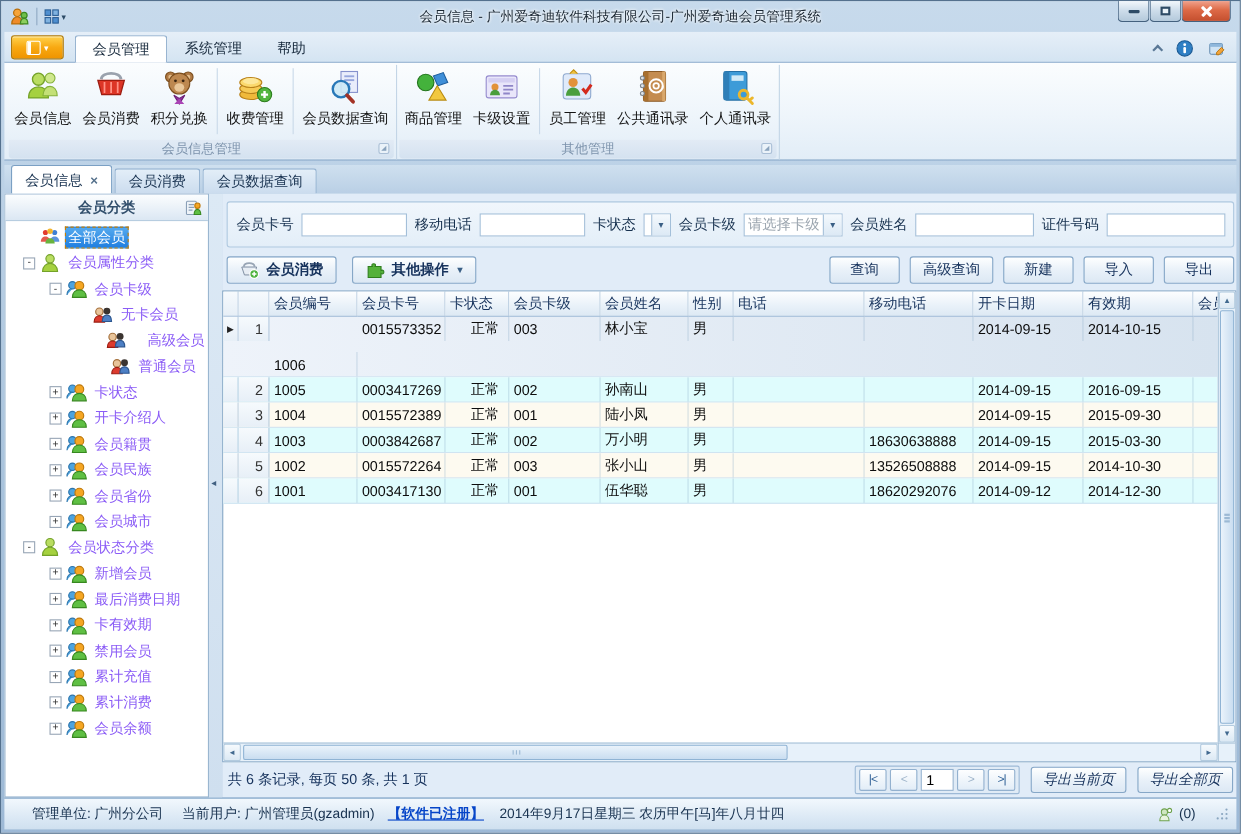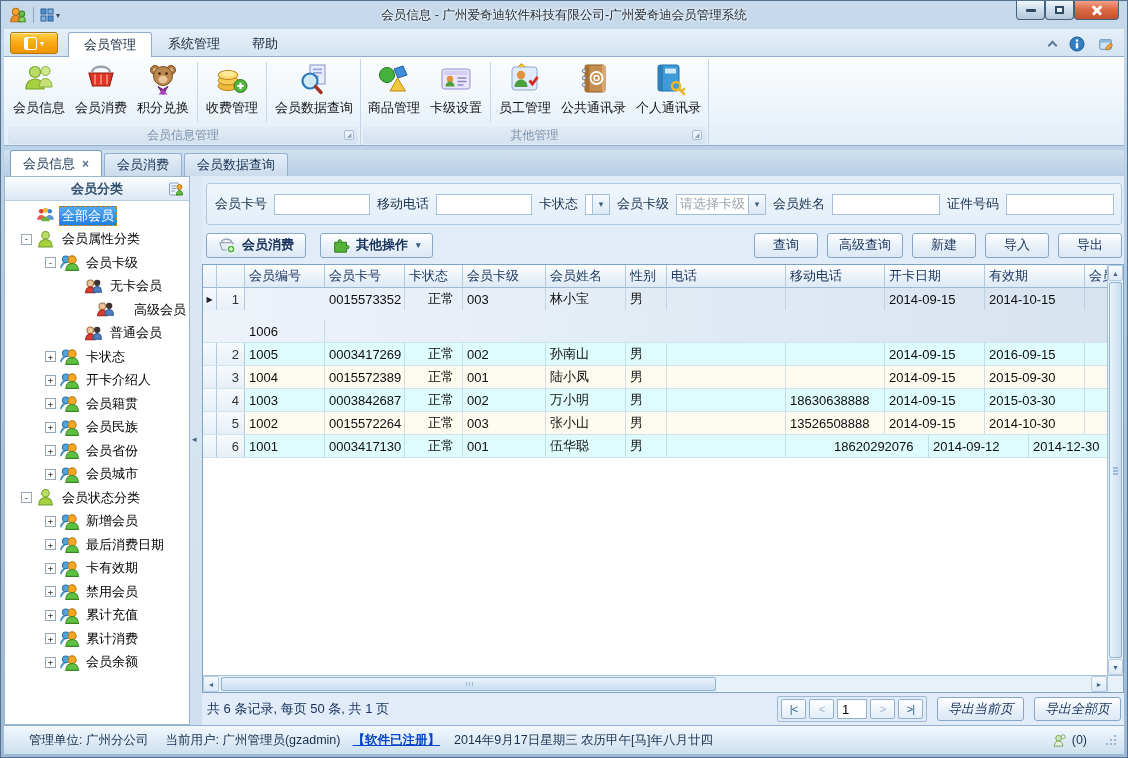--- a/index.html
+++ b/index.html
@@ -84,21 +84,21 @@
     display:flex; align-items:center; position:relative; }
   .side-head-title { flex:1; text-align:center; font-size:13px; font-weight:bold; color:#33506d; }
   .side-head-ic { position:absolute; right:5px; width:16px; height:16px; display:inline-flex; }
   .tree { flex:1; overflow:hidden; padding-top:3px; }
   .trow { height:23.5px; display:flex; align-items:center; gap:3px; white-space:nowrap; }
   .tglyph { width:11px; height:11px; flex:0 0 11px; border:1px solid #98a6b6; background:#fff;
     font:9px "DejaVu Sans Mono", monospace; color:#333; display:flex; align-items:center; justify-content:center; }
   .tglyph.empty { border:none; background:transparent; }
   .ticon { width:21px; height:21px; display:inline-flex; flex:0 0 21px; }
   .ticon svg { width:21px; height:21px; }
-  .tlbl { font-size:13px; color:#000000; padding:1px 3px; }
+  .tlbl { font-size:13px; color:#8b5cf6; padding:1px 3px; }
   .tlbl.sellbl { background:linear-gradient(#55a9ee,#1f7fe0); color:#fff; border:1px dashed #c97f00; padding:0 2px; }
 
   .splitter { width:12px; position:relative; background:linear-gradient(#dcE9f5,#cfdfEF); }
   .split-arrow { position:absolute; top:47%; left:2px; font-size:9px; color:#416081; }
 
   .content { flex:1; display:flex; flex-direction:column; background:#e1ecf8; padding-top:7px; min-width:0; }
 
   
   .filterbox { height:42px; margin:0 2px 0 4px; border:1px solid #b0c9e0; border-radius:3px;
     background:linear-gradient(#f0f6fc,#e3eef8); display:flex; align-items:center; padding:0 8px; gap:7px; }
@@ -495,21 +495,21 @@
               <span class="ticon">
                 <svg viewBox="0 0 20 20">
                   <circle cx="7" cy="7" r="3.2" fill="#e8c49a" stroke="#a5713d"></circle>
                   <path d="M2.5 16c0-4 2.5-5.5 4.5-5.5s4.5 1.5 4.5 5.5z" fill="#dd3b2e" stroke="#9c1c10"></path>
                   <circle cx="13.5" cy="6.5" r="3" fill="#3b3430"></circle>
                   <path d="M9.5 15.5c0-4 2-5.5 4-5.5s4 1.5 4 5.5z" fill="#4d7fc4" stroke="#2c568f"></path>
                 </svg>
               </span>
               <span class="tlbl">高级会员</span>
             </div>
-            <div class="trow" style="padding-left: 64px;">
+            <div class="trow" style="padding-left: 80px;">
               <span class="tglyph empty"></span>
               <span class="ticon">
                 <svg viewBox="0 0 20 20">
                   <circle cx="7" cy="7" r="3.2" fill="#e8c49a" stroke="#a5713d"></circle>
                   <path d="M2.5 16c0-4 2.5-5.5 4.5-5.5s4.5 1.5 4.5 5.5z" fill="#dd3b2e" stroke="#9c1c10"></path>
                   <circle cx="13.5" cy="6.5" r="3" fill="#3b3430"></circle>
                   <path d="M9.5 15.5c0-4 2-5.5 4-5.5s4 1.5 4 5.5z" fill="#4d7fc4" stroke="#2c568f"></path>
                 </svg>
               </span>
               <span class="tlbl">普通会员</span>
@@ -838,21 +838,21 @@
                 <div class="grow cyan">
                   <div class="gcell ind"></div>
                   <div class="gcell num">6</div>
                   <div class="gcell" style="width: 80px;">1001</div>
                   <div class="gcell" style="width: 80px;">0003417130</div>
                   <div class="gcell right" style="width: 58px;">正常</div>
                   <div class="gcell" style="width: 83px;">001</div>
                   <div class="gcell" style="width: 80px;">伍华聪</div>
                   <div class="gcell" style="width: 41px;">男</div>
                   <div class="gcell" style="width: 119px;"></div>
-                  <div class="gcell" style="width: 99px; margin-left: 44px;">18620292076</div>
+                  <div class="gcell" style="width: 99px;">18620292076</div>
                   <div class="gcell" style="width: 100px;">2014-09-12</div>
                   <div class="gcell" style="width: 100px;">2014-12-30</div>
                   <div class="gcell" style="width: 26px;"></div>
                 </div>
               </div>
           </div>
           <div class="vscroll">
             <div class="arr up">▲</div>
             <div class="vthumb">
                 <span class="grip"></span>

